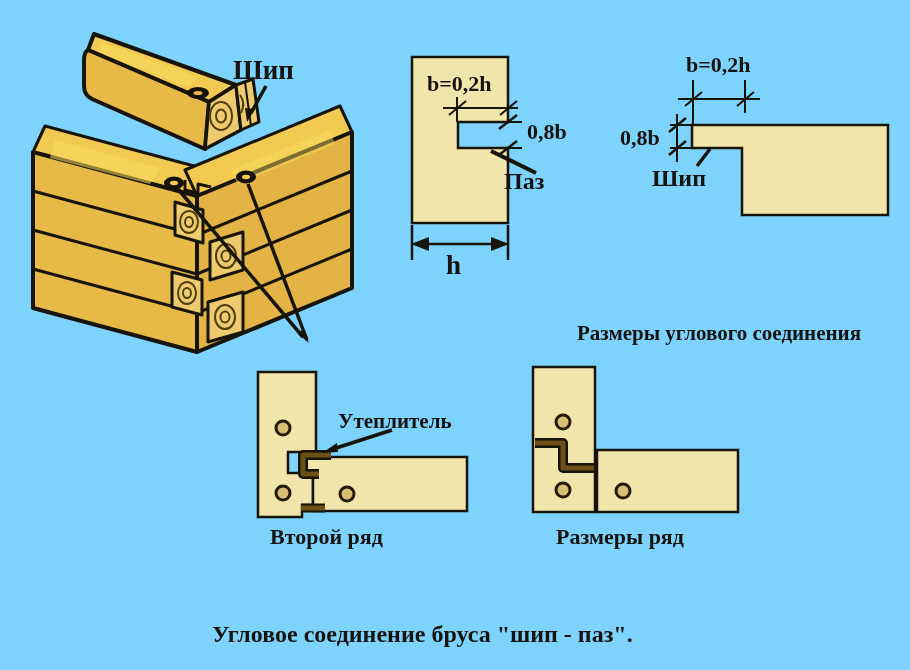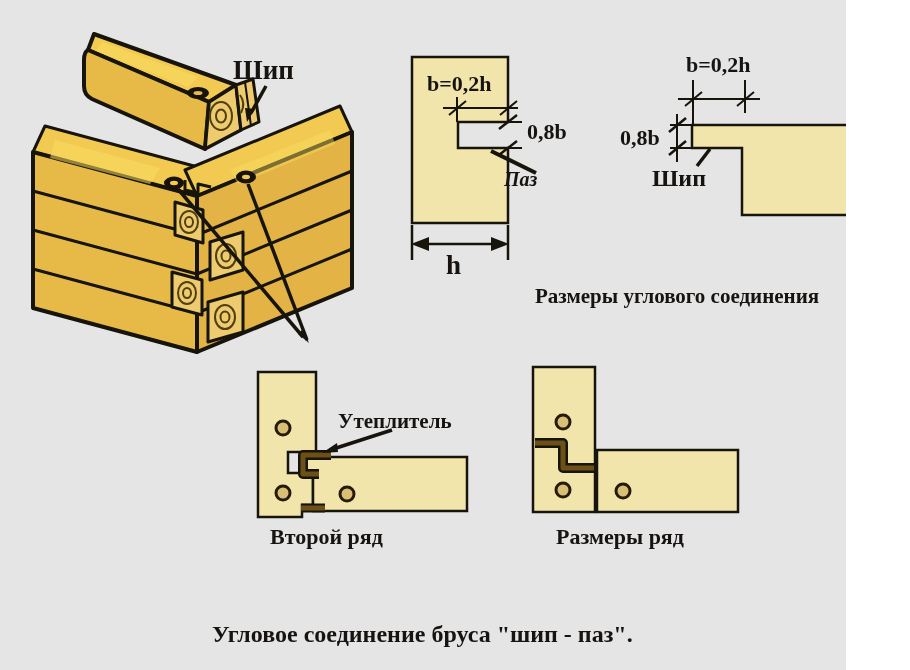--- a/index.html
+++ b/index.html
@@ -1,25 +1,25 @@
 <!DOCTYPE html>
 <html><head>
 <meta charset="utf-8">
 <style>
   html,body{margin:0;padding:0;}
-  .canvas{position:relative;width:846px;height:670px;background:#e5e5e5;overflow:hidden;
+  .canvas{position:relative;width:910px;height:670px;background:#7dd3fc;overflow:hidden;
           font-family:"Liberation Serif","DejaVu Serif",serif;}
   svg{position:absolute;left:0;top:0;}
   .lbl{position:absolute;font-weight:bold;color:#161310;white-space:nowrap;z-index:5;}
-  .c{text-align:left;}
+  .c{text-align:center;margin-top:37px;}
   #lbl-ship3d{left:233px;top:55px;font-size:27px;}
   #lbl-otverstiya{left:322px;top:299px;font-size:23px;line-height:31px;}
   #lbl-mid-b{left:427px;top:71px;font-size:22px;}
   #lbl-mid-08b{left:527px;top:119px;font-size:22px;}
-  #lbl-mid-paz{left:504px;top:168px;font-size:20px;font-style:italic;}
+  #lbl-mid-paz{left:504px;top:168px;font-size:24px;}
   #lbl-mid-h{left:446px;top:250px;font-size:27px;}
   #lbl-right-b{left:686px;top:52px;font-size:22px;}
   #lbl-right-08b{left:620px;top:125px;font-size:22px;}
   #lbl-right-ship{left:652px;top:165px;font-size:24px;}
   #lbl-razmery{left:535px;top:285px;width:368px;font-size:21px;line-height:23px;}
   #lbl-uteplitel{left:338px;top:409px;font-size:21px;text-align:center;}
   #lbl-pervyi{left:270px;top:524px;font-size:22px;}
   #lbl-vtoroi{left:556px;top:524px;font-size:22px;}
   #lbl-chered{left:240px;top:571px;width:400px;font-size:19px;}
   #lbl-title{left:212px;top:621px;font-size:24px;}

